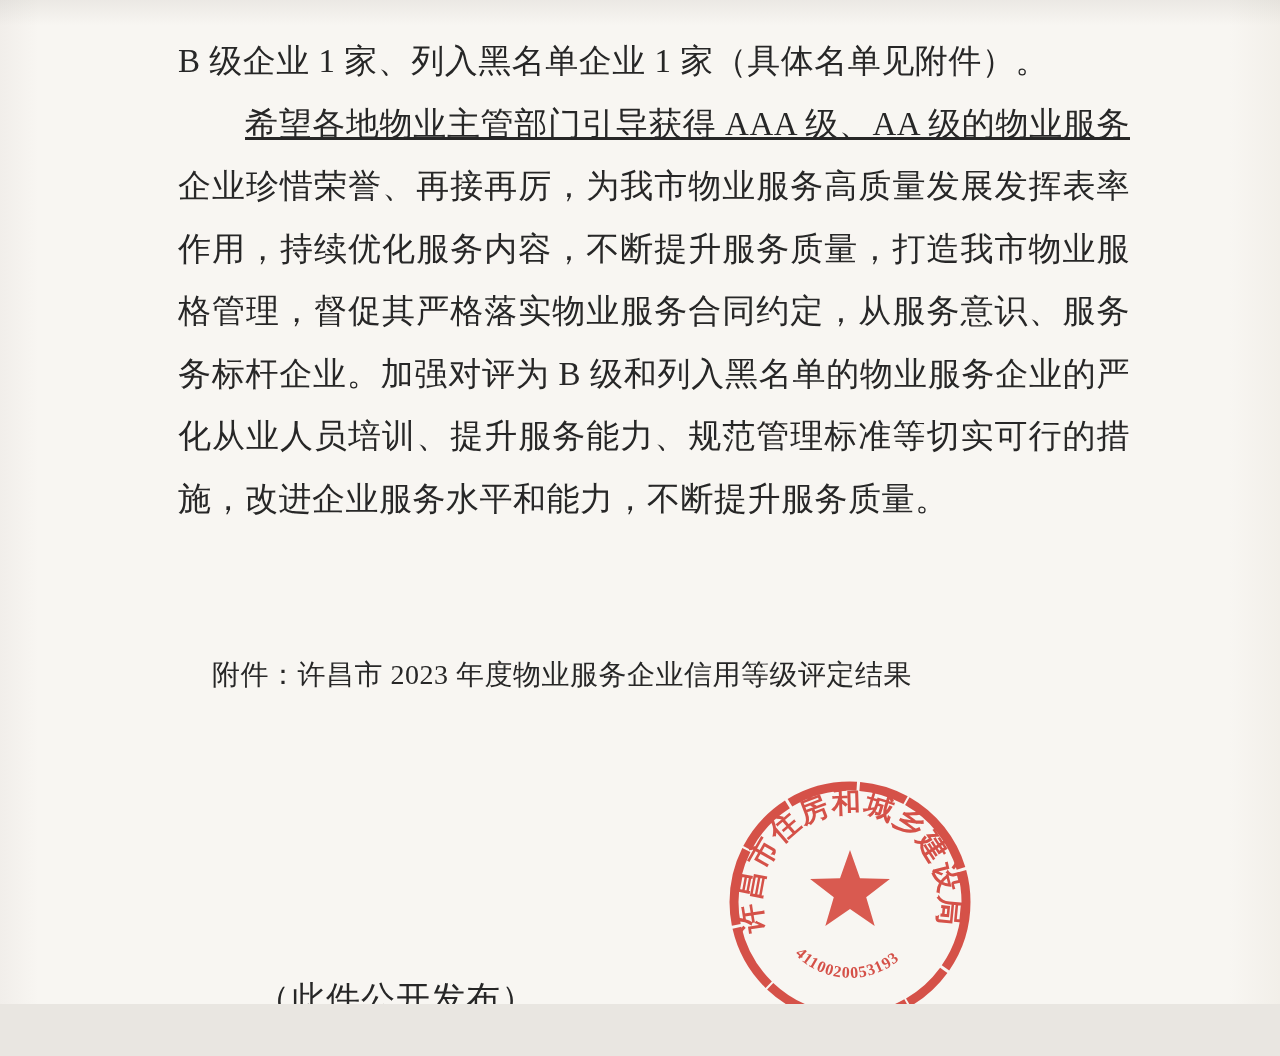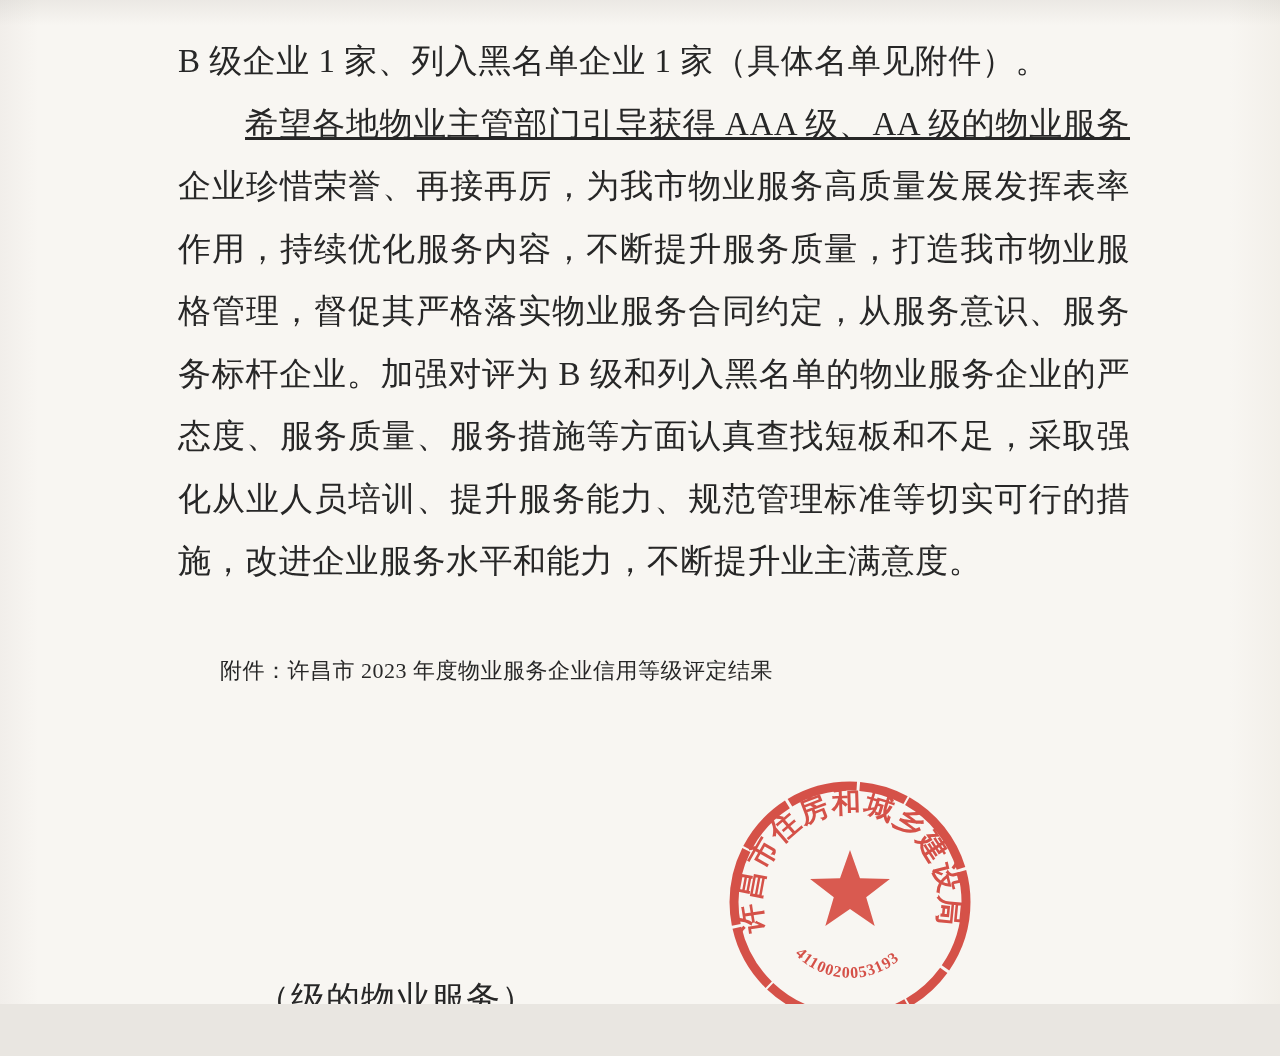--- a/index.html
+++ b/index.html
@@ -31,22 +31,22 @@
     letter-spacing: 0.5px;
     white-space: normal;
   }
   .line.justify {
     text-align: justify;
     text-align-last: justify;
     text-justify: inter-character;
   }
   .line.indent { padding-left: 67px; text-decoration: underline; }
   .attachment {
-    position: absolute; left: 220px; top: 656px;
-    font-size: 22px; letter-spacing: 0.5px; color: #272727;
+    position: absolute; left: 212px; top: 656px;
+    font-size: 28px; letter-spacing: 0.5px; color: #272727;
     white-space: nowrap;
   }
   .date-line {
     position: absolute; left: 714px; top: 908px;
     font-size: 38px; letter-spacing: 2px; color: #1f1f1f;
     white-space: nowrap;
     z-index: 1;
   }
   .publish-note {
     position: absolute; left: 256px; top: 976px;
@@ -73,37 +73,36 @@
 <div class="page">
   <div class="scan-shade"></div>
 
   <div class="body-text">
     <div class="line">B 级企业 1 家、列入黑名单企业 1 家（具体名单见附件）。</div>
     <div class="line justify indent">希望各地物业主管部门引导获得 AAA 级、AA 级的物业服务</div>
     <div class="line justify">企业珍惜荣誉、再接再厉，为我市物业服务高质量发展发挥表率</div>
     <div class="line justify">作用，持续优化服务内容，不断提升服务质量，打造我市物业服</div>
     <div class="line justify">格管理，督促其严格落实物业服务合同约定，从服务意识、服务</div>
     <div class="line justify">务标杆企业。加强对评为 B 级和列入黑名单的物业服务企业的严</div>
-    <div class="line justify">态度、服务质量、服务措施等方面认真查找短板和不足，采取强</div>
     <div class="line justify">化从业人员培训、提升服务能力、规范管理标准等切实可行的措</div>
-    <div class="line">施，改进企业服务水平和能力，不断提升业主满意度。</div>
+    <div class="line">施，改进企业服务水平和能力，不断提升服务质量。</div>
   </div>
 
   <div class="attachment">附件：许昌市 2023 年度物业服务企业信用等级评定结果</div>
 
 
   <svg class="seal" viewBox="0 0 300 300" xmlns="http://www.w3.org/2000/svg">
     <defs>
       <path id="sealArcTop" d="M 65.4 180.8 A 90 90 0 1 1 234.6 180.8" fill="none"></path>
       <path id="sealArcBottom" d="M 93.5 200.8 A 76 76 0 0 0 206.5 200.8" fill="none"></path>
     </defs>
     <circle cx="150" cy="150" r="116" fill="none" stroke-width="9" stroke-dasharray="70 3 48 2 88 3 56 2 66 3 77 2 60 3" stroke="#d8453d"></circle>
     <polygon points="150,98 160,126.2 189.9,127 166.2,145.3 174.7,174 150,157 125.3,174 133.8,145.3 110.1,127 140,126.2" fill="#dd4f45"></polygon>
     <text class="org-text" fill="#d8453d">
       <textPath href="#sealArcTop" startOffset="2">许昌市住房和城乡建设局</textPath>
     </text>
     <text class="code-text" fill="#d8453d">
       <textPath href="#sealArcBottom" startOffset="2">4110020053193</textPath>
     </text>
   </svg>
 
-  <div class="publish-note">（级的物业服务）</div>
+  <div class="publish-note">（此件公开发布）</div>
 </div>
 
 </body></html>

